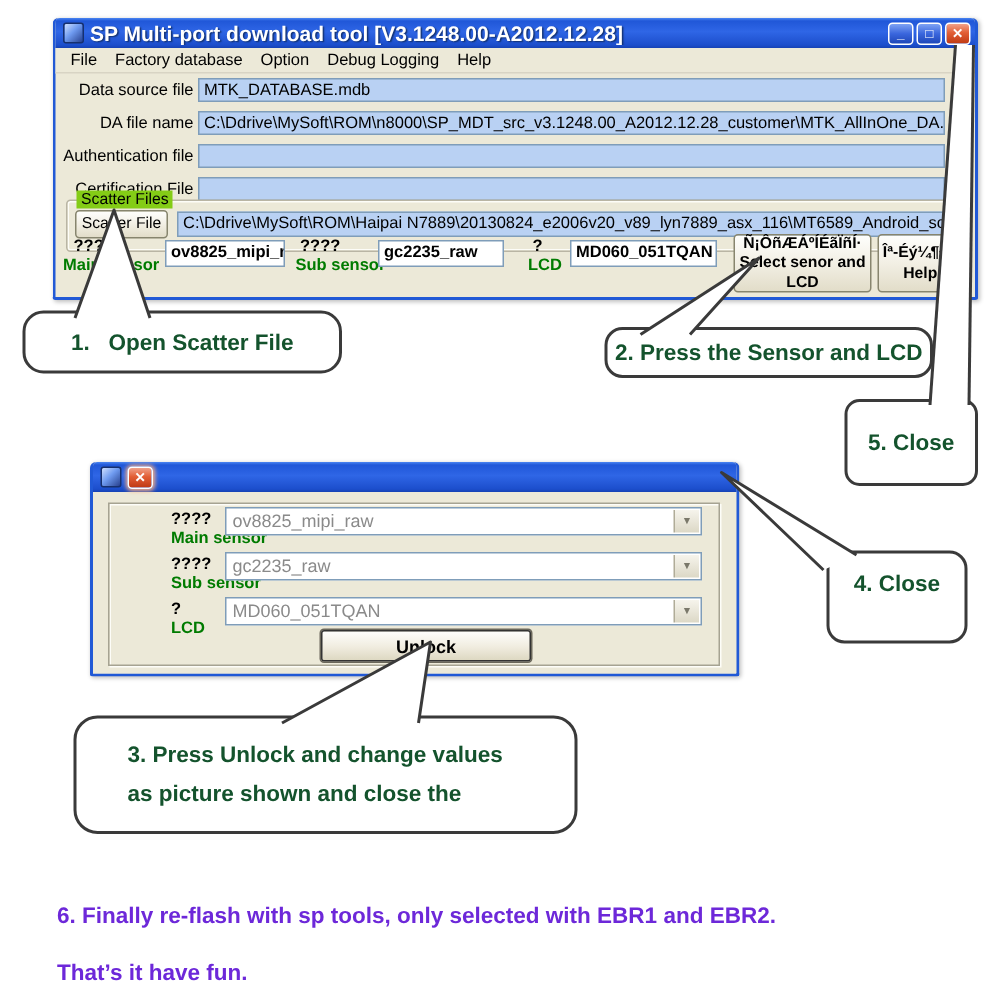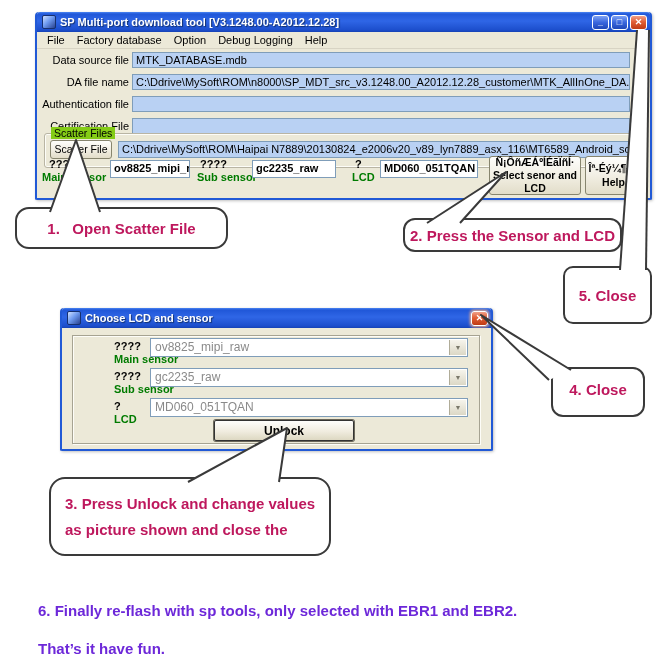--- a/index.html
+++ b/index.html
@@ -3,21 +3,21 @@
 <meta charset="utf-8">
 <style>
   html,body{margin:0;padding:0;}
   body{width:670px;height:662px;background:#fff;font-family:"Liberation Sans",sans-serif;}
   .canvas{position:relative;width:670px;height:662px;overflow:hidden;background:#fff;}
 
   
   .xp-window{position:absolute;background:#ece9d8;border:2px solid #2159d6;border-top:none;border-radius:4px 4px 2px 2px;box-shadow:1px 1px 3px rgba(0,0,0,.25);}
   .titlebar{position:relative;height:20px;background:linear-gradient(180deg,#4a85f2 0%,#2057d8 10%,#2f66e6 45%,#1c4ecc 90%,#1642b4 100%);border-radius:3px 3px 0 0;display:flex;align-items:center;padding:0 3px;}
   .app-icon{width:12px;height:12px;margin:0 4px 0 2px;border-radius:2px;background:linear-gradient(135deg,#cfe0ff 0%,#6f9bf0 45%,#28418f 100%);border:1px solid #17306e;flex:0 0 auto;}
-  .title-text{color:#fff;font-size:11px;font-weight:bold;white-space:nowrap;overflow:hidden;text-shadow:1px 1px 1px #12306e;flex:1 1 auto;}
+  .title-text{color:#fff;font-size:14px;font-weight:bold;white-space:nowrap;overflow:hidden;text-shadow:1px 1px 1px #12306e;flex:1 1 auto;}
   .win-btns{display:flex;gap:2px;flex:0 0 auto;}
   .wbtn{width:17px;height:15px;border-radius:3px;border:1px solid #fff;display:flex;align-items:center;justify-content:center;font-size:9px;line-height:1;color:#fff;font-weight:bold;box-sizing:border-box;}
   .wbtn.blue{background:linear-gradient(180deg,#7da2f4 0%,#3a66dd 50%,#1f47b8 100%);}
   .wbtn.red{background:linear-gradient(180deg,#f0a088 0%,#e25e35 45%,#bf3a14 100%);}
 
   .menubar{position:relative;height:16px;display:flex;align-items:center;padding-left:4px;background:#ece9d8;border-bottom:1px solid #d8d4c4;}
   .menu-item{font-size:11px;color:#000;padding:0 6px;white-space:nowrap;}
 
   
   .frow{position:absolute;height:16px;}
@@ -37,21 +37,21 @@
 
   
   .combo{position:absolute;box-sizing:border-box;border:1px solid #7f9db9;background:#fff;font-size:12px;color:#8a8a8a;padding:1px 20px 1px 4px;white-space:nowrap;overflow:hidden;}
   .combo-arrow{position:absolute;top:1px;right:1px;bottom:1px;width:16px;background:linear-gradient(180deg,#f6f4ec 0%,#dcd8c6 100%);border-left:1px solid #b0ac98;display:flex;align-items:center;justify-content:center;font-size:7px;color:#7a786a;}
 
   .unlock-btn{position:absolute;box-sizing:border-box;background:linear-gradient(180deg,#fefefc 0%,#f0ecdf 55%,#ddd8c2 100%);border:1px solid #333;box-shadow:0 0 0 1px #6a675a;border-radius:2px;font-size:12px;font-weight:bold;color:#000;display:flex;align-items:center;justify-content:center;}
 
   .frame-etched{position:absolute;border:1px solid #a6a392;box-shadow:inset 1px 1px 0 #fdfdf8, 1px 1px 0 #fdfdf8;}
 
   
-  .bubble{position:absolute;box-sizing:border-box;background:#fff;border:2px solid #3a3a3a;border-radius:14px;display:flex;align-items:center;justify-content:center;font-size:15px;font-weight:bold;color:#be185d;z-index:20;}
+  .bubble{position:absolute;box-sizing:border-box;background:#fff;border:2px solid #3a3a3a;border-radius:14px;display:flex;align-items:center;justify-content:center;font-size:15px;font-weight:bold;color:#14532d;z-index:20;}
   .bubble.left{justify-content:flex-start;}
   .bubble .lines{padding:6px 10px 6px 14px;line-height:1.72;}
 
   .pointer-svg{position:absolute;left:0;top:0;z-index:30;pointer-events:none;}
 
   
   .footer-line{position:absolute;font-size:15px;font-weight:bold;color:#6d28d9;white-space:nowrap;}
 </style>
 </head>
 <body>
@@ -119,21 +119,20 @@
     </div>
     <div class="xp-btn" style="left:548px;top:144px;width:57px;height:39px;">
       <span class="b1">Îª-Éý¼¶£¿</span>
       <span class="b2">Help</span>
     </div>
   </div>
 
   <div class="xp-window" style="left:60px;top:308px;width:429px;height:141px;">
     <div class="titlebar">
       <span class="app-icon"></span>
-      <span class="title-text">Choose LCD and sensor</span>
       <span class="win-btns">
         <span class="wbtn red" style="box-shadow:0 0 3px 1px #ffb080;">✕</span>
       </span>
     </div>
 
     <div class="frame-etched" style="left:10px;top:27px;width:406px;height:107px;"></div>
 
     <span class="q-label" style="left:52px;top:32px;">????</span>
     <span class="g-label" style="left:52px;top:45px;">Main sensor</span>
     <div class="combo" style="left:88px;top:30px;width:318px;height:19px;">
@@ -157,23 +156,23 @@
 
     <div class="unlock-btn" style="left:152px;top:112px;width:140px;height:21px;">Unlock</div>
   </div>
 
   <div class="bubble" style="left:15px;top:207px;width:213px;height:42px;white-space:pre;">1.   Open Scatter File</div>
 
   <div class="bubble" style="left:403px;top:218px;width:219px;height:34px;border-radius:12px;">2. Press the Sensor and LCD</div>
 
   <div class="bubble" style="left:563px;top:266px;width:89px;height:58px;border-radius:10px;">5. Close</div>
 
-  <div class="bubble" style="left:551px;top:367px;width:94px;height:50px;border-radius:12px;align-items:flex-start;padding-top:12px;">4. Close</div>
+  <div class="bubble" style="left:551px;top:367px;width:94px;height:62px;border-radius:12px;align-items:flex-start;padding-top:12px;">4. Close</div>
 
-  <div class="bubble left" style="left:49px;top:477px;width:282px;height:79px;border-radius:16px;">
+  <div class="bubble left" style="left:49px;top:477px;width:336px;height:79px;border-radius:16px;padding-left:20px;">
     <div class="lines">
       <div>3. Press Unlock and change values</div>
       <div>as picture shown and close the</div>
     </div>
   </div>
 
   <svg class="pointer-svg" width="670" height="662" viewBox="0 0 670 662">
 
     <polygon points="76,140 50,212 100,212" fill="#ffffff" stroke="none"></polygon>
     <path d="M50,212 L76,140 L100,212" fill="none" stroke="#3a3a3a" stroke-width="2" stroke-linejoin="round"></path>

